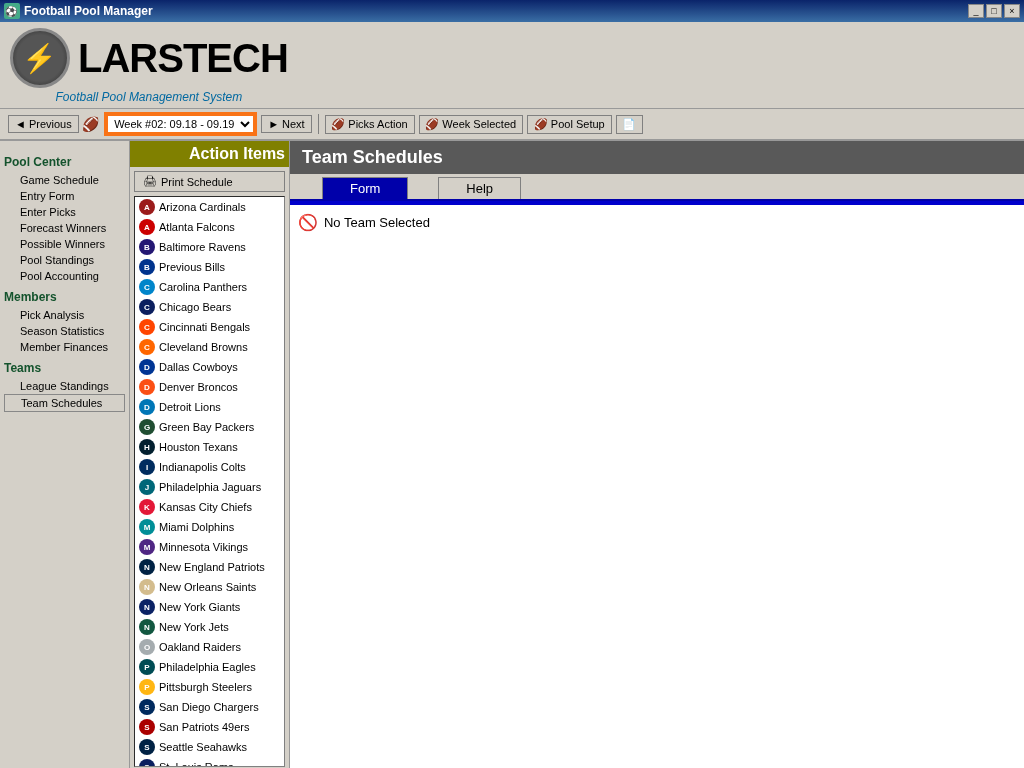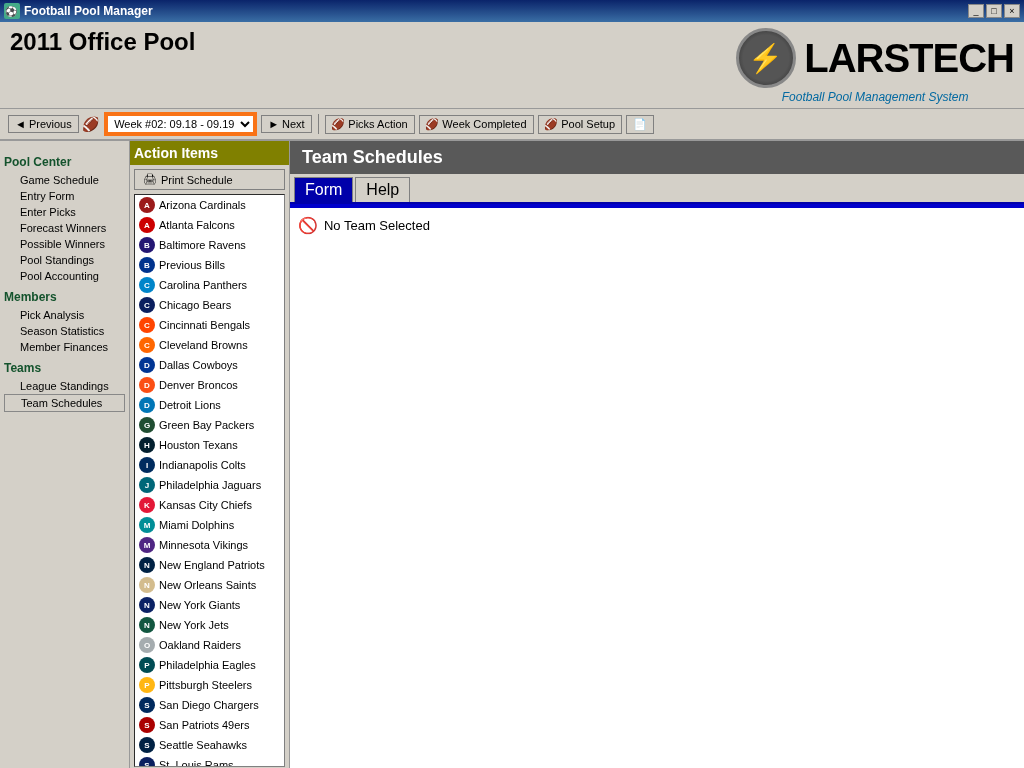--- a/index.html
+++ b/index.html
@@ -109,23 +109,23 @@
       width: 160px;
       flex-shrink: 0;
       border-right: 1px solid #999;
       display: flex;
       flex-direction: column;
     }
     #teams-panel-header {
       background: #808000;
       color: white;
       font-weight: bold;
-      text-align: left;
+      text-align: right;
       padding: 4px;
-      font-size: 14px;
+      font-size: 16px;
     }
     #print-schedule-btn {
       background: #d4d0c8;
       border: 1px solid #808080;
       padding: 3px 8px;
       margin: 4px;
       cursor: pointer;
       font-size: 11px;
       display: flex;
       align-items: center;
@@ -170,26 +170,27 @@
       font-weight: bold;
     }
     #main-panel-tabs {
       background: #d4d0c8;
       display: flex;
       gap: 2px;
       padding: 3px 4px 0 4px;
       border-bottom: 2px solid #0000aa;
     }
     .tab-item {
-      padding: 3px 10px;
+      padding: 3px 27px;
       border: 1px solid #808080;
       border-bottom: none;
       cursor: pointer;
-      font-size: 16px;
-      background: #d4d0c8;
+      font-size: 13px;
+      background: #d4d0c8;
+      margin-left: 28px;
     }
     .tab-item.active {
       background: #0000aa;
       color: white;
     }
     #blue-line { height: 4px; background: #0000cc; }
     #main-panel-content {
       padding: 8px;
       flex: 1;
       background: white;
@@ -221,21 +222,20 @@
     <span>Football Pool Manager</span>
   </div>
   <div id="title-bar-controls">
     <div class="title-btn">_</div>
     <div class="title-btn">□</div>
     <div class="title-btn">×</div>
   </div>
 </div>
 
 <div id="app-header">
-  <div id="app-title">2011 Office Pool</div>
   <div id="logo-area">
     <div id="logo-brand">
       <div id="logo-icon">
         <span id="logo-icon-inner">⚡</span>
       </div>
       <div id="logo-text">LARSTECH</div>
     </div>
     <div id="logo-subtitle">Football Pool Management System</div>
   </div>
 </div>
@@ -251,21 +251,21 @@
     <span>►</span>
     <span>Next</span>
   </button>
   <div class="toolbar-separator"></div>
   <button class="toolbar-btn">
     <span>🏈</span>
     <span>Picks Action</span>
   </button>
   <button class="toolbar-btn">
     <span>🏈</span>
-    <span>Week Completed</span>
+    <span>Week Selected</span>
   </button>
   <button class="toolbar-btn">
     <span>🏈</span>
     <span>Pool Setup</span>
   </button>
   <button class="toolbar-btn">
     <span>📄</span>
   </button>
 </div>
 

